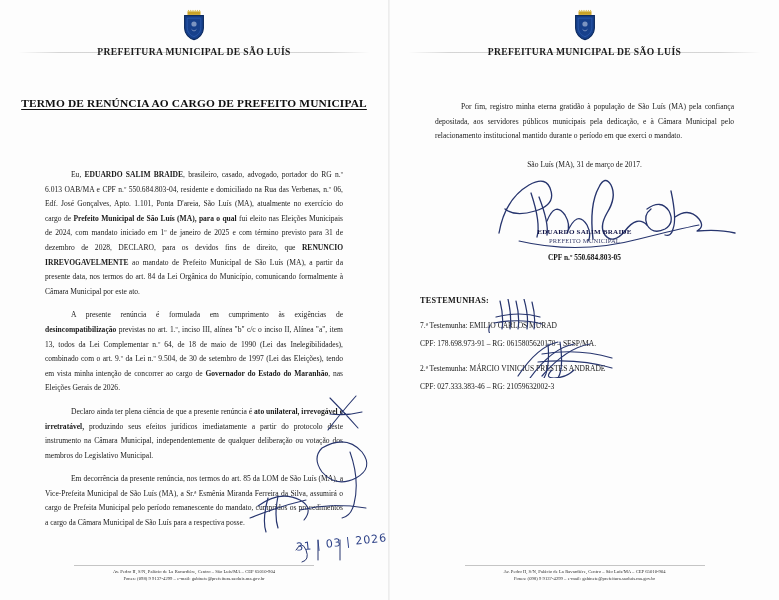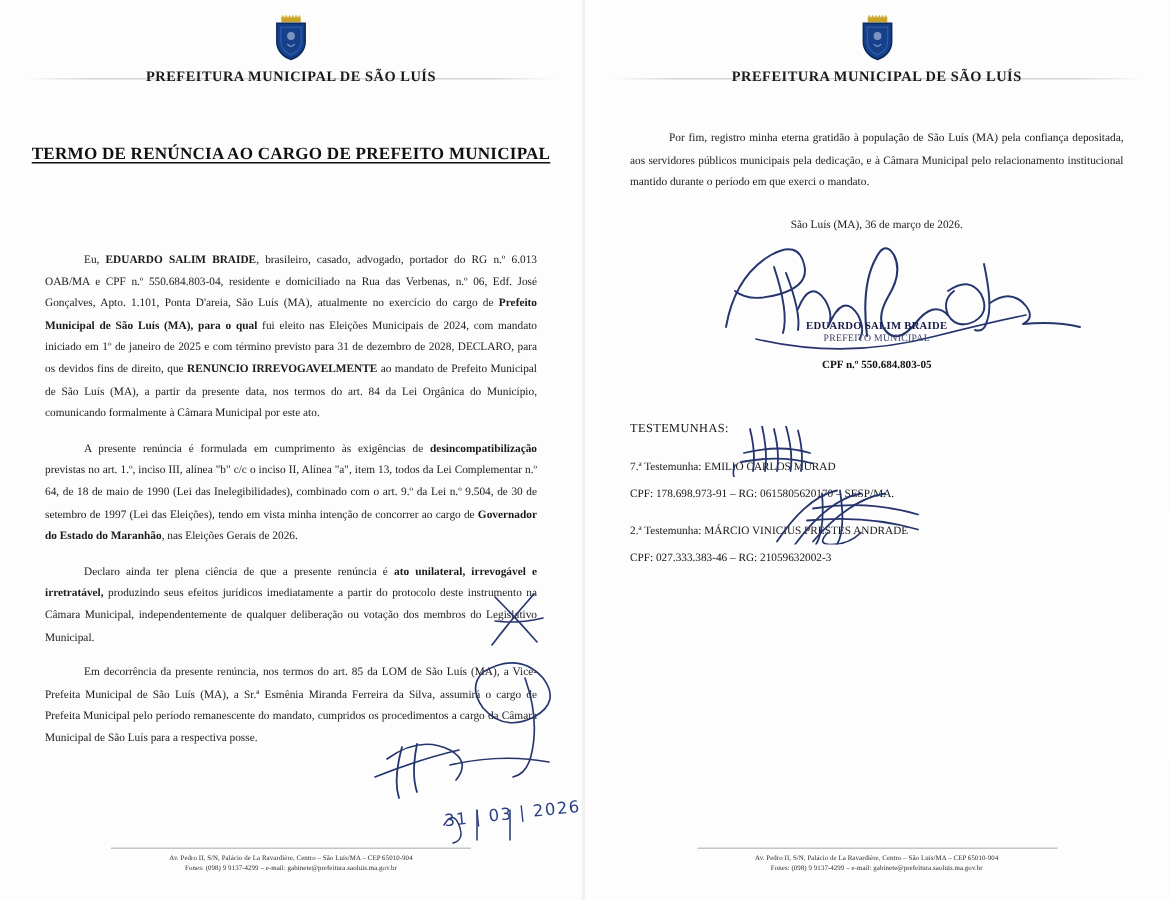--- a/index.html
+++ b/index.html
@@ -75,21 +75,21 @@
     font-weight: bold;
     font-size: 11.4px;
     letter-spacing: 0.15px;
     text-decoration: underline;
     text-underline-offset: 2px;
     color: #101010;
   }
 
   
   .body-block {
-    margin: 0;
+    margin: 15px;
     padding: 0 30px;
   }
   .body-block.left-body { padding-top: 44px; }
   .body-block.right-body { padding-top: 26px; }
 
   p.para {
     margin: 0 0 9px 0;
     text-indent: 26px;
     text-align: justify;
     font-size: 7.55px;
@@ -141,21 +141,21 @@
     margin-top: 4px;
     text-align: center;
     font-weight: bold;
     font-size: 7.4px;
     color: #111;
   }
 
   
   .witness-heading {
     margin: 34px 0 0 30px;
-    font-weight: normal;
+    font-weight: bold;
     font-size: 8.2px;
     letter-spacing: 0.3px;
   }
   .witness {
     position: relative;
     margin: 16px 30px 0 30px;
   }
   .witness .w-name {
     font-size: 7.5px;
     color: #161616;
@@ -280,21 +280,21 @@
         <path d="M6.2 9.2 H19.8 V18.6 C19.8 23 16.6 26.4 13 27.6 C9.4 26.4 6.2 23 6.2 18.6 Z" fill="none" stroke="#2f5fb3" stroke-width="0.7"></path>
         <circle cx="13" cy="15" r="2.6" fill="#cfd8ec" opacity="0.55"></circle>
         <path d="M10.6 20.4 Q13 23.4 15.4 20.4" stroke="#cfd8ec" stroke-width="0.8" fill="none" opacity="0.6"></path>
       </svg>
       <div class="lh-title">PREFEITURA MUNICIPAL DE SÃO LUÍS</div>
     </div>
 
     <div class="body-block right-body">
       <p class="para">Por fim, registro minha eterna gratidão à população de São Luís (MA) pela confiança depositada, aos servidores públicos municipais pela dedicação, e à Câmara Municipal pelo relacionamento institucional mantido durante o período em que exerci o mandato.</p>
 
-      <div class="date-line">São Luís (MA), 36 de março de 2026.</div>
+      <div class="date-line">São Luís (MA), 31 de março de 2017.</div>
 
       <div class="sig-zone">
         <svg class="sig-ink" viewBox="0 0 330 78">
           <path class="ink" stroke-width="1.3" d="M64 62 q6 -34 30 -48 q18 -10 22 6 q4 14 -16 20 q-20 6 -30 -2"></path>
           <path class="ink" stroke-width="1.3" d="M96 22 q10 30 6 44 M104 26 q10 26 8 38"></path>
           <path class="ink" stroke-width="1.3" d="M112 50 q8 -20 18 -6 q6 10 2 18 q10 -24 20 -8 q5 10 1 16"></path>
           <path class="ink" stroke-width="1.4" d="M158 68 q-4 -34 6 -52 q6 -12 12 -2 q6 12 -4 28 q-8 14 -2 22 q8 10 20 -4 q12 -16 22 -6"></path>
           <path class="ink" stroke-width="1.3" d="M212 38 q14 -10 22 2 q6 12 -4 18 q-12 6 -18 -4 q-4 -10 4 -16"></path>
           <path class="ink" stroke-width="1.3" d="M236 20 q6 28 2 38 q-2 8 -8 6"></path>
           <path class="ink" stroke-width="1.3" d="M240 46 q14 -10 24 2 q6 8 -2 12 q22 -2 38 2"></path>

